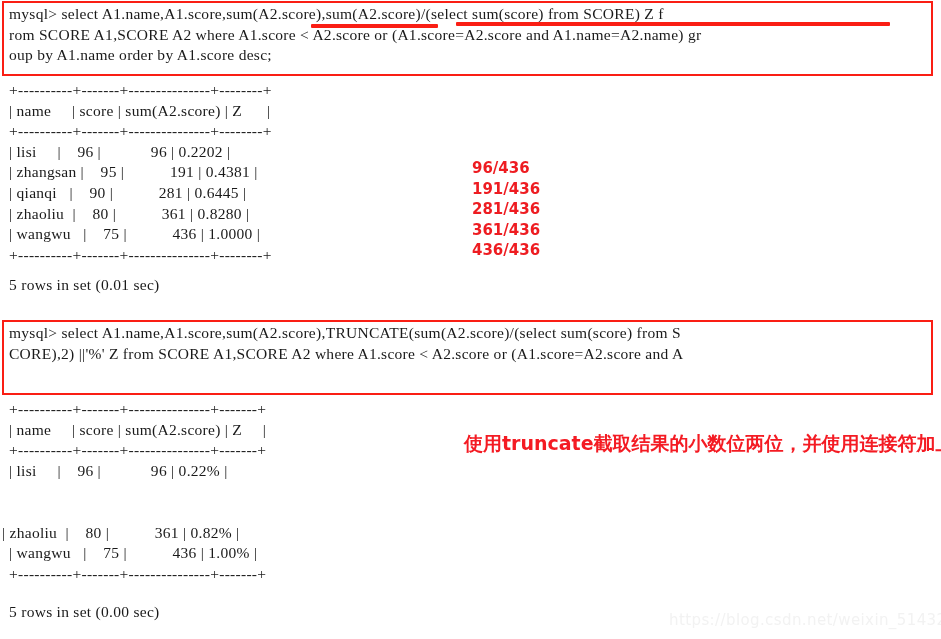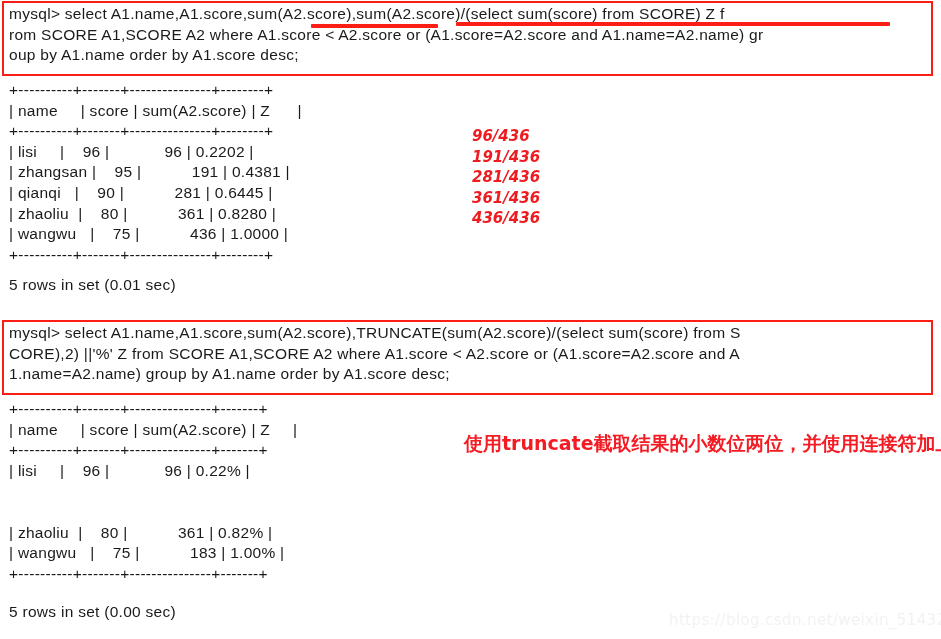--- a/index.html
+++ b/index.html
@@ -13,21 +13,21 @@
     height: 639px;
     background: #ffffff;
     overflow: hidden;
     font-family: "DejaVu Sans Mono", "Liberation Mono", monospace;
   }
 
   
   .term {
     position: absolute;
     white-space: pre;
-    font-family: Liberation Sans, sans-serif;
+    font-family: Liberation Serif, serif;
     font-size: 15.5px;
     line-height: 20.6px;
     letter-spacing: 0.28px;
     color: #1a1a1a;
   }
 
   
   .query-box {
     position: absolute;
     border: 2px solid #fa1e14;
@@ -92,38 +92,37 @@
   <div class="term" style="left:9px; top:100.6px;">| name     | score | sum(A2.score) | Z      |</div>
   <div class="term" style="left:9px; top:121.2px;">+----------+-------+---------------+--------+</div>
   <div class="term" style="left:9px; top:141.8px;">| lisi     |    96 |            96 | 0.2202 |</div>
   <div class="term" style="left:9px; top:162.4px;">| zhangsan |    95 |           191 | 0.4381 |</div>
   <div class="term" style="left:9px; top:183px;">| qianqi   |    90 |           281 | 0.6445 |</div>
   <div class="term" style="left:9px; top:203.6px;">| zhaoliu  |    80 |           361 | 0.8280 |</div>
   <div class="term" style="left:9px; top:224.2px;">| wangwu   |    75 |           436 | 1.0000 |</div>
   <div class="term" style="left:9px; top:244.8px;">+----------+-------+---------------+--------+</div>
   <div class="term" style="left:9px; top:275px;">5 rows in set (0.01 sec)</div>
 
-  <div class="fractions" style="left:472px; top:126px;font-style:italic;">96/436
+  <div class="fractions" style="left:472px; top:158px;">96/436
 191/436
 281/436
 361/436
 436/436</div>
 
   <div class="query-box" style="left:2px; top:320px; width:931px; height:75px;"></div>
 
   <div class="term" style="left:9px; top:323px;text-align:right;">mysql&gt; select A1.name,A1.score,sum(A2.score),TRUNCATE(sum(A2.score)/(select sum(score) from S</div>
   <div class="term" style="left:9px; top:343.6px;">CORE),2) ||'%' Z from SCORE A1,SCORE A2 where A1.score &lt; A2.score or (A1.score=A2.score and A</div>
-  <div class="term" style="left:9px; top:364.2px;">1.name=A2.name) group by A1.name order by A1.score desc;</div>
 
   <div class="term" style="left:9px; top:399px;">+----------+-------+---------------+-------+</div>
   <div class="term" style="left:9px; top:419.6px;">| name     | score | sum(A2.score) | Z     |</div>
   <div class="term" style="left:9px; top:440.2px;">+----------+-------+---------------+-------+</div>
   <div class="term" style="left:9px; top:460.8px;">| lisi     |    96 |            96 | 0.22% |</div>
-  <div class="term" style="left:9px; top:522.6px;text-align:center;">| zhaoliu  |    80 |           361 | 0.82% |</div>
-  <div class="term" style="left:9px; top:543.2px;">| wangwu   |    75 |           183 | 1.00% |</div>
+  <div class="term" style="left:2px; top:522.6px;text-align:center;">| zhaoliu  |    80 |           361 | 0.82% |</div>
+  <div class="term" style="left:9px; top:543.2px;">| wangwu   |    75 |           436 | 1.00% |</div>
   <div class="term" style="left:9px; top:563.8px;">+----------+-------+---------------+-------+</div>
   <div class="term" style="left:9px; top:594px;margin-top:8px;">5 rows in set (0.00 sec)</div>
 
   <div class="cn-note" style="left:464px; top:431px;">使用truncate截取结果的小数位两位，并使用连接符加上%</div>
 
   <div class="watermark" style="left:669px; top:611px;">https://blog.csdn.net/weixin_51432770</div>
 
 </div>
 
 </body></html>

